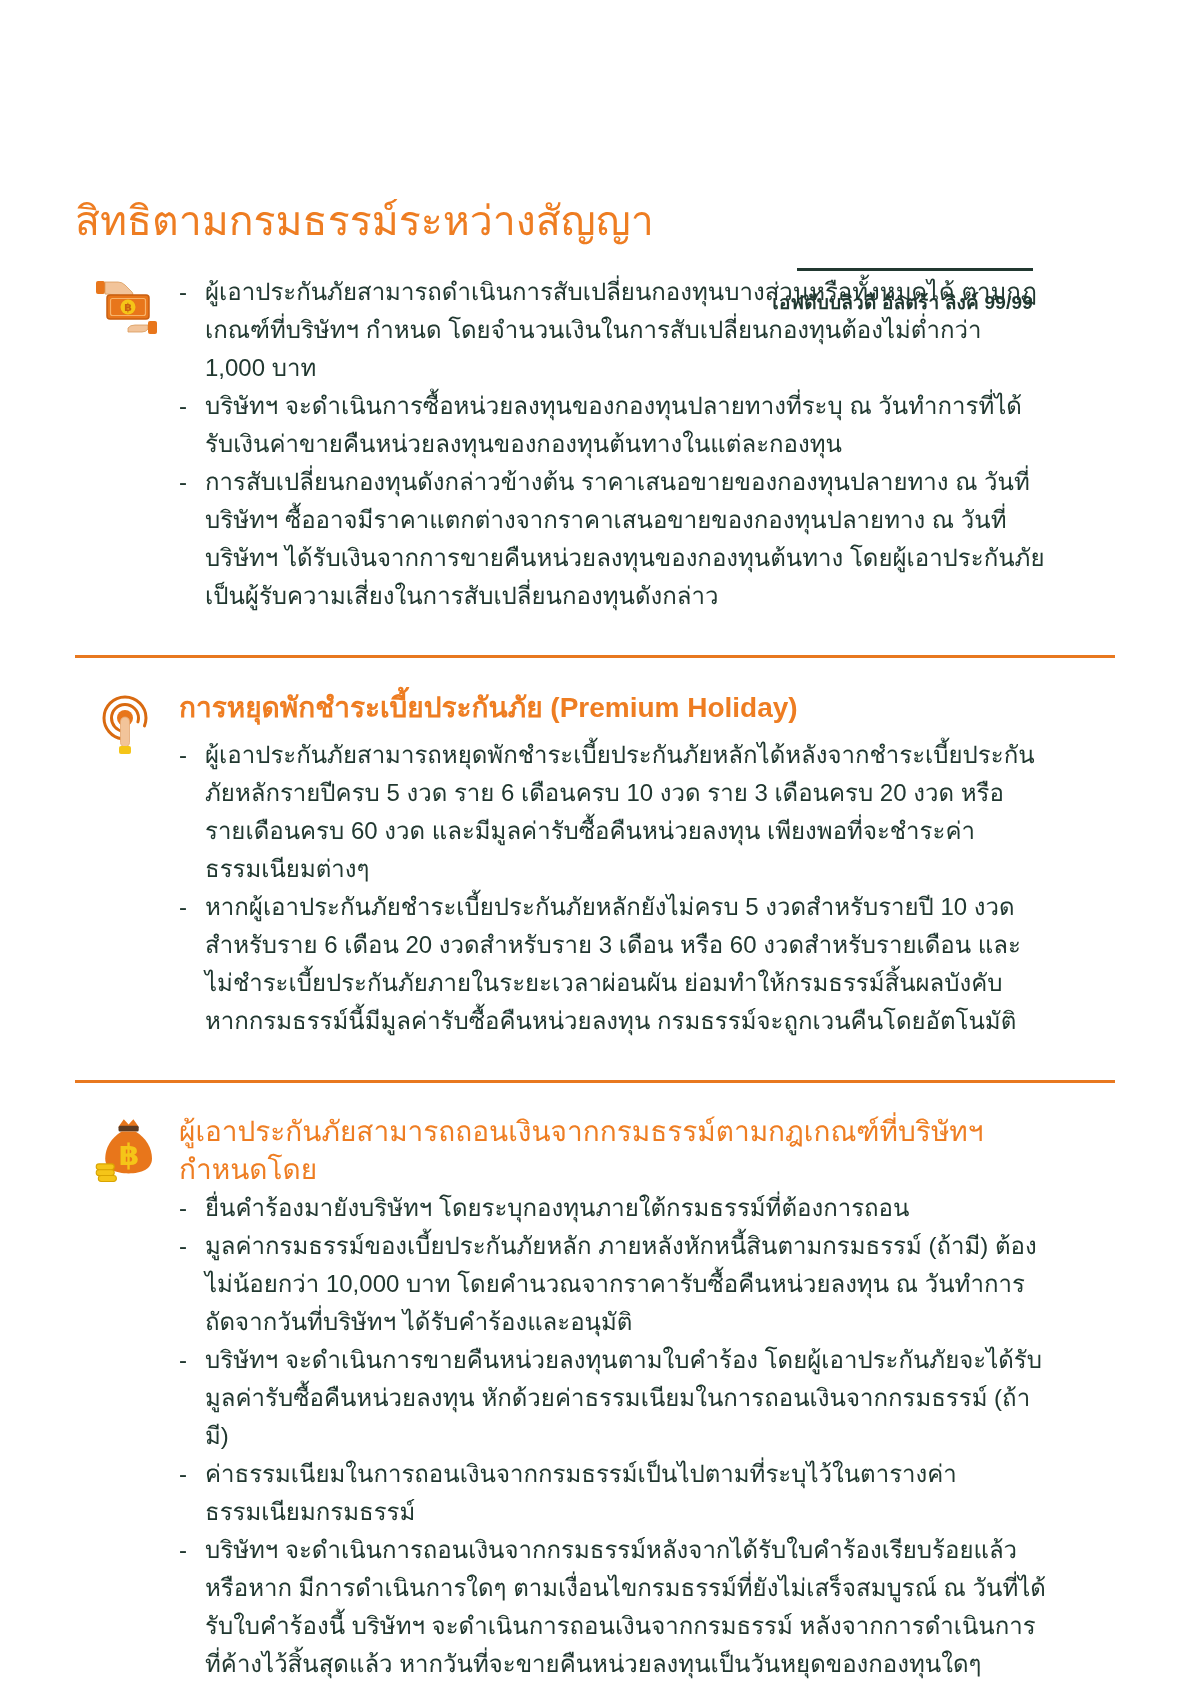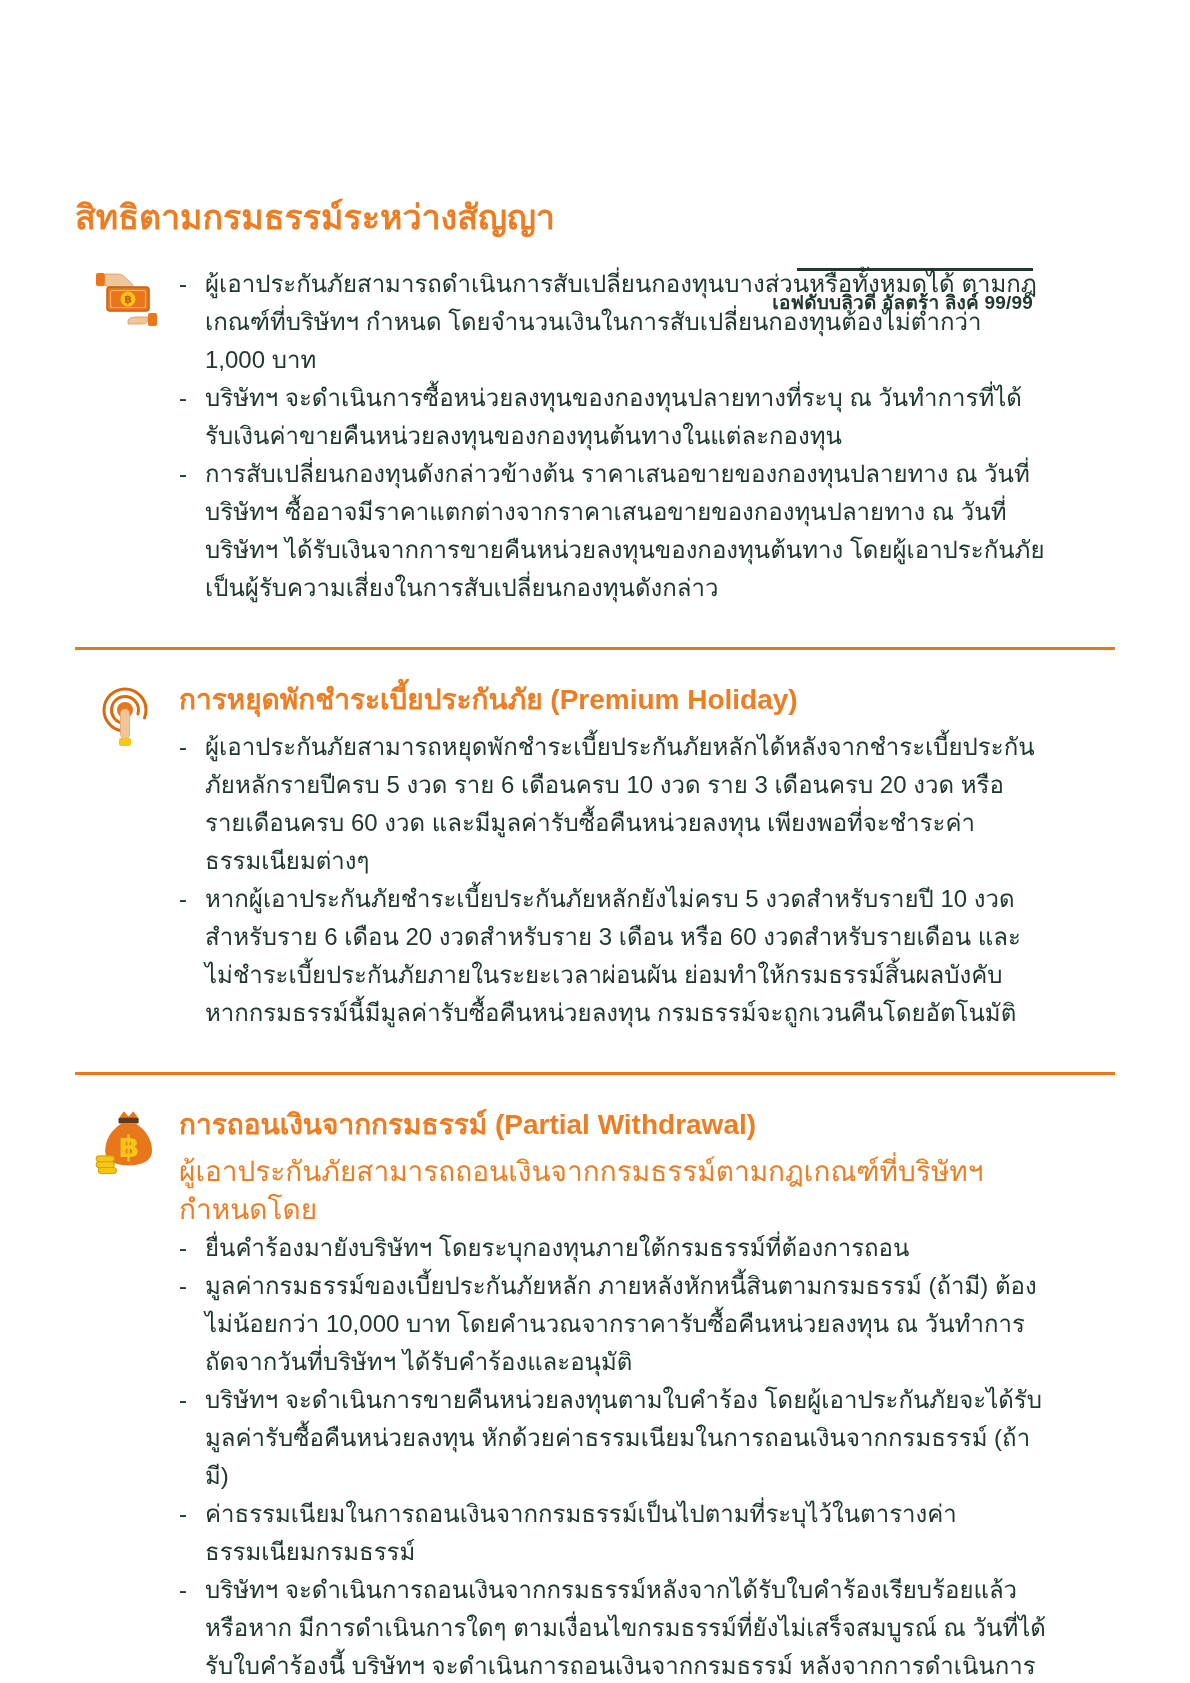--- a/index.html
+++ b/index.html
@@ -38,23 +38,23 @@
   .product-name {
     font-size: 19px;
     font-weight: bold;
     color: var(--ink, #213830);
     letter-spacing: 0.2px;
     white-space: nowrap;
   }
   
   .page-title {
     margin: 196px 0 0 0;
-    font-size: 34px;
+    font-size: 41px;
     line-height: 1.25;
-    font-weight: bold;
+    font-weight: normal;
     color: var(--accent, #EE7D22);
   }
   
   .policy-section {
     display: flex;
     align-items: flex-start;
     margin-top: 26px;
   }
   .icon-cell {
     flex: none;
@@ -178,21 +178,20 @@
         <path d="M27 15.5 h13 c10 6 15.5 15.5 15.5 25.5 c0 10 -10 14 -22 14 c-12 0 -22 -4 -22 -14 c0 -10 5.5 -19.5 15.5 -25.5 z" fill="#E8761B"></path>
         <text x="34" y="47" font-size="28" font-weight="bold" fill="#F5C518" text-anchor="middle">฿</text>
         <g fill="#F5C518" stroke="#D9A400" stroke-width="1">
           <rect x="3" y="46" width="17" height="5.5" rx="2.75"></rect>
           <rect x="3" y="51.5" width="17" height="5.5" rx="2.75"></rect>
           <rect x="5" y="57" width="17" height="5.5" rx="2.75"></rect>
         </g>
       </svg>
     </div>
     <div class="content-cell">
-      <h2 class="section-heading">การถอนเงินจากกรมธรรม์ (Partial Withdrawal)</h2>
       <p class="section-intro">ผู้เอาประกันภัยสามารถถอนเงินจากกรมธรรม์ตามกฎเกณฑ์ที่บริษัทฯ กำหนดโดย</p>
       <div class="bullet">
         <span class="dash">-</span>
         <span class="bullet-text">ยื่นคำร้องมายังบริษัทฯ โดยระบุกองทุนภายใต้กรมธรรม์ที่ต้องการถอน</span>
       </div>
       <div class="bullet">
         <span class="dash">-</span>
         <span class="bullet-text">มูลค่ากรมธรรม์ของเบี้ยประกันภัยหลัก ภายหลังหักหนี้สินตามกรมธรรม์ (ถ้ามี) ต้องไม่น้อยกว่า 10,000 บาท โดยคำนวณจากราคารับซื้อคืนหน่วยลงทุน ณ วันทำการถัดจากวันที่บริษัทฯ ได้รับคำร้องและอนุมัติ</span>
       </div>
       <div class="bullet">

